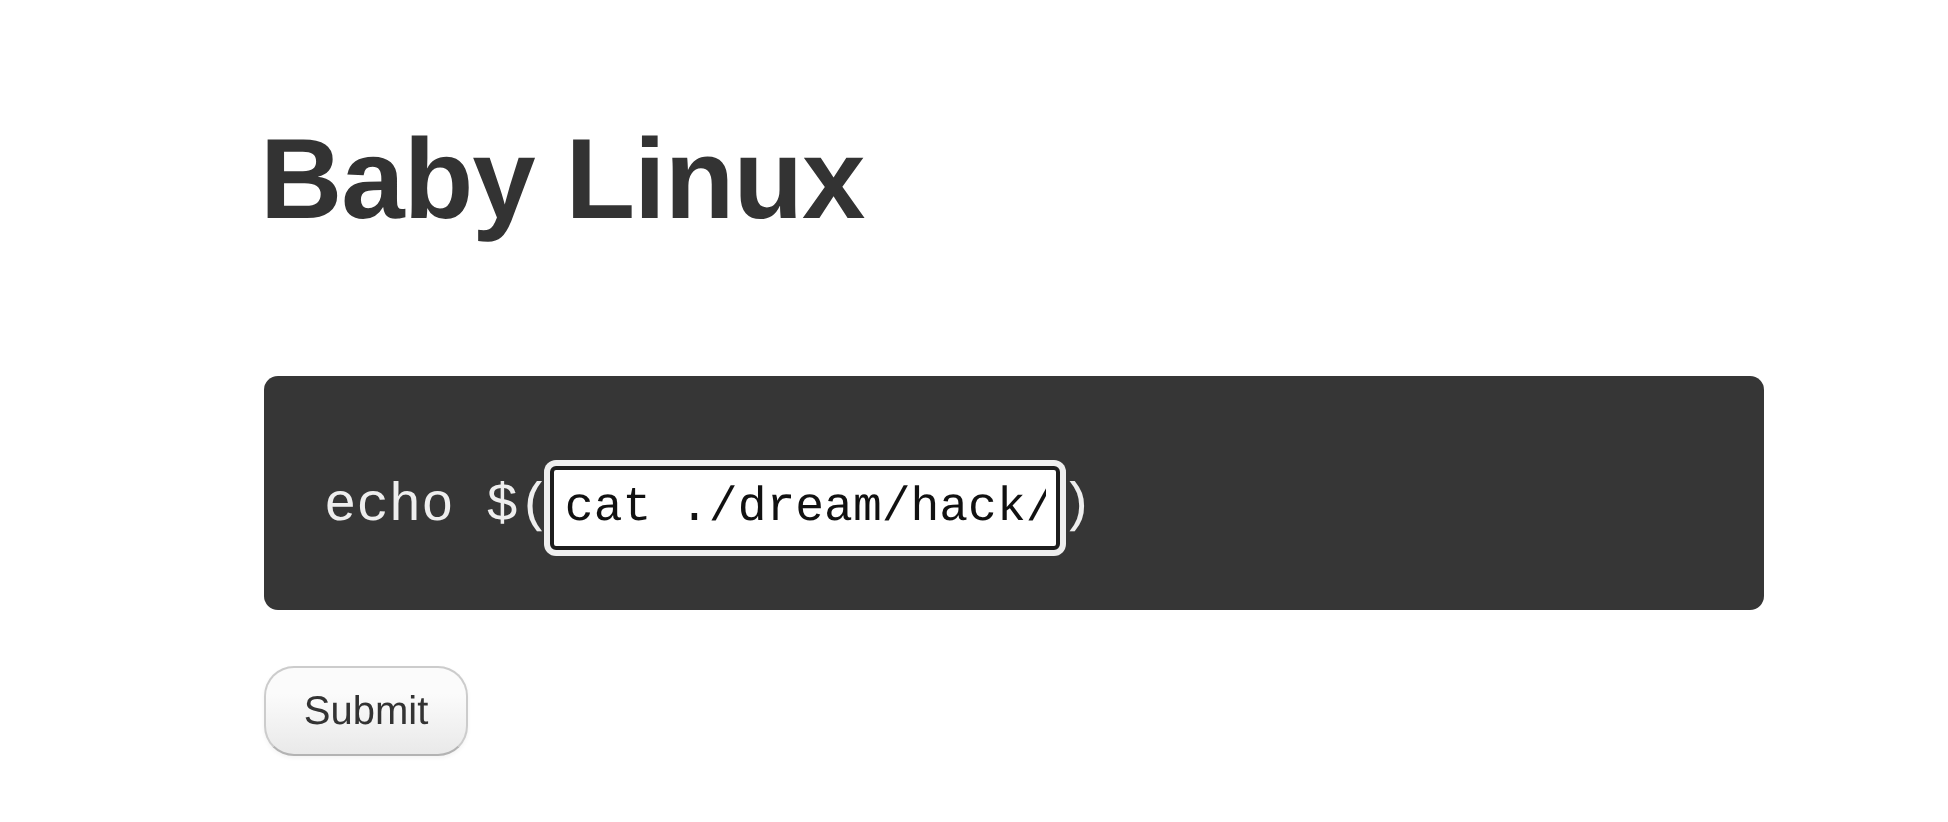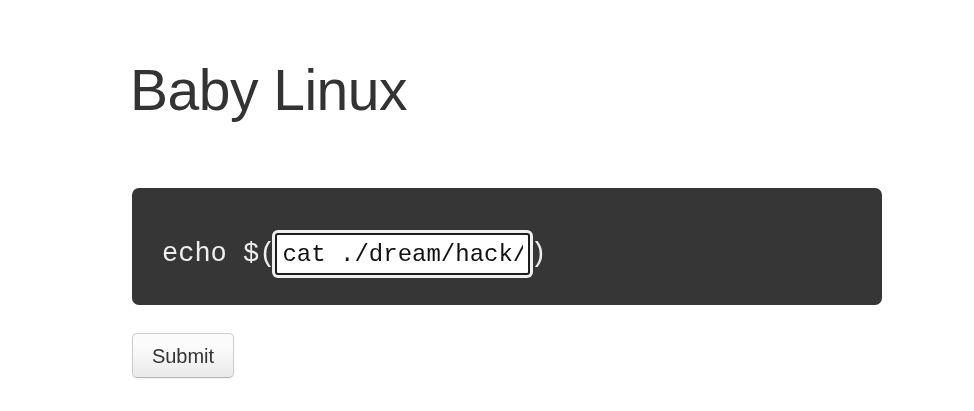--- a/index.html
+++ b/index.html
@@ -25,21 +25,21 @@
   }
 
   
   .page-title {
     position: absolute;
     left: 130px;
     top: 57px;
     margin: 0;
     font-family: "Liberation Sans", sans-serif;
     font-size: 57px;
-    font-weight: 400;
+    font-weight: 700;
     line-height: 66px;
     letter-spacing: -0.5px;
     color: #333333;
     white-space: nowrap;
   }
 
   
   .terminal-block {
     position: absolute;
     left: 132px;
@@ -101,21 +101,21 @@
     height: 45px;
     font-family: "Liberation Sans", sans-serif;
     font-size: 20px;
     line-height: 1;
     color: #333333;
     text-align: center;
     background-color: #f1f1f1;
     background-image: linear-gradient(to bottom, #fbfbfb 0%, #fbfbfb 30%, #e9e9e9 100%);
     border: 1px solid #cccccc;
     border-bottom-color: #b3b3b3;
-    border-radius: 5px;
+    border-radius: 15px;
     box-shadow: inset 0 1px 0 rgba(255,255,255,0.2), 0 1px 2px rgba(0,0,0,0.05);
     cursor: pointer;
     padding: 0;
     box-sizing: border-box;
   }
 </style>
 </head>
 <body>
 
 <div class="page">

